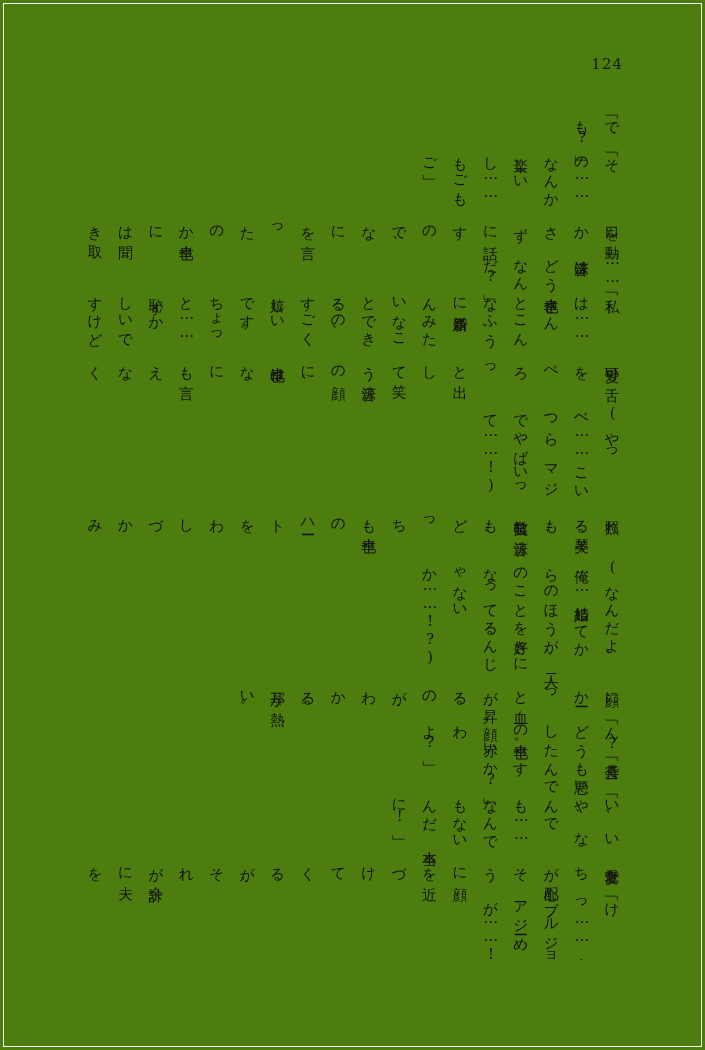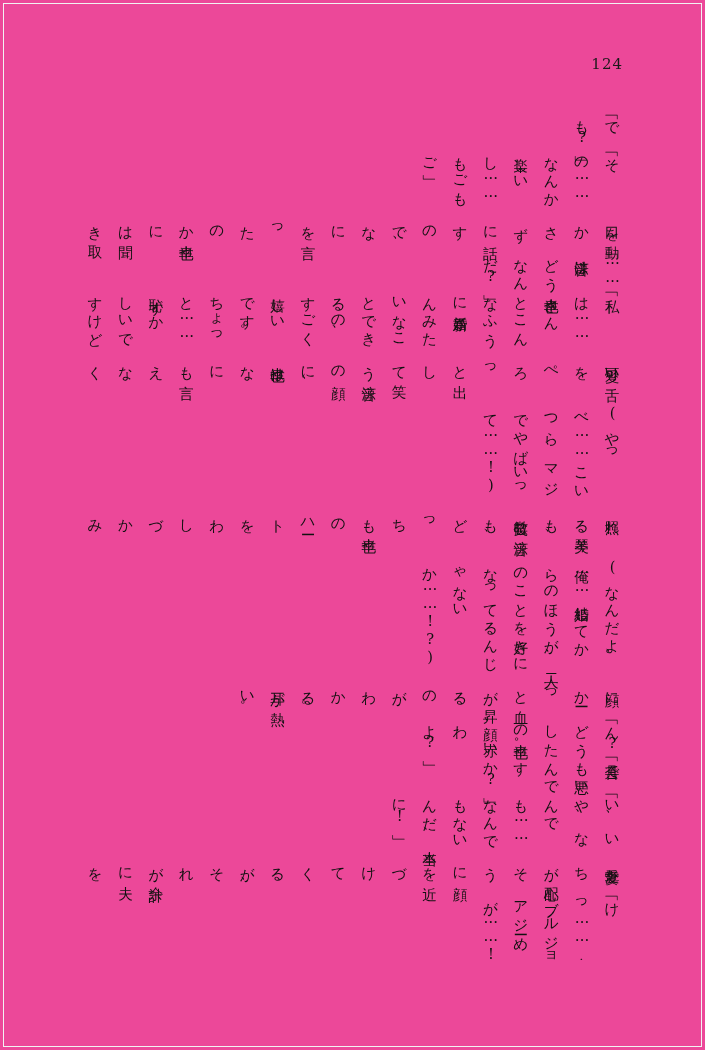--- a/index.html
+++ b/index.html
@@ -13,21 +13,21 @@
     font-family: "DejaVu Serif", "Liberation Serif", serif;
     overflow: hidden;
     position: relative;
   }
   #page {
     position: absolute;
     left: 0;
     top: 0;
     width: 705px;
     height: 1050px;
-    background: #ec4899;
+    background: #4d7c0f;
     box-sizing: border-box;
   }
   
   #page::after {
     content: "";
     position: absolute;
     left: 3px;
     top: 3px;
     right: 3px;
     bottom: 3px;

